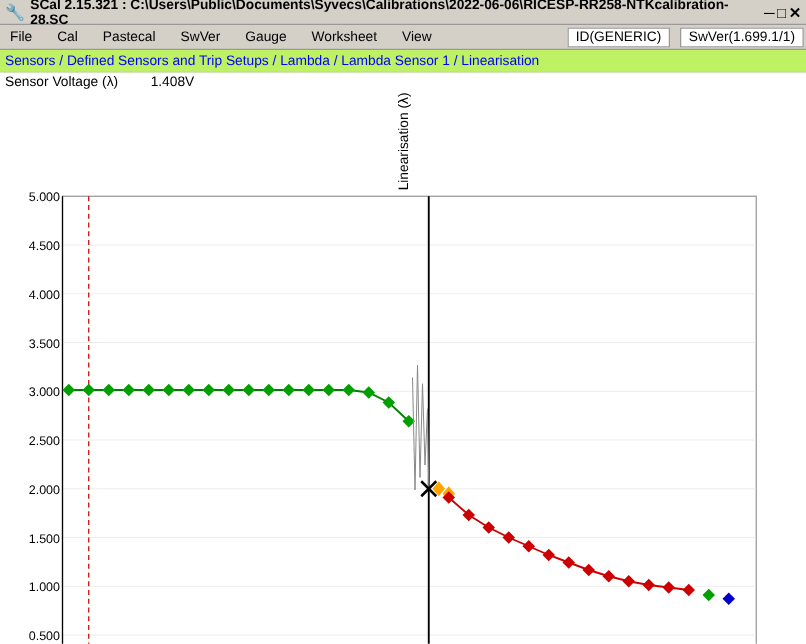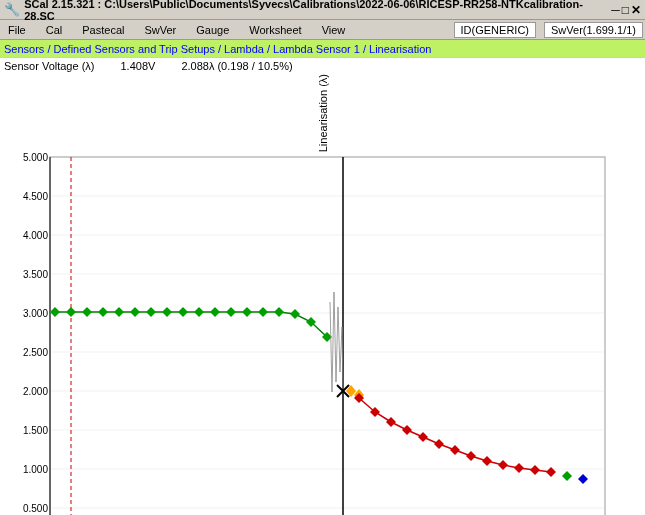--- a/index.html
+++ b/index.html
@@ -110,21 +110,20 @@
   <span class="toolbar-badge">SwVer(1.699.1/1)</span>
 </div>
 
 <div id="breadcrumb">
   <span>Sensors / Defined Sensors and Trip Setups / Lambda / Lambda Sensor 1 / Linearisation</span>
 </div>
 
 <div id="status-line">
   <span>Sensor Voltage  (λ)</span>
   <span>1.408V</span>
-  <span>2.088λ (0.198 / 10.5%)</span>
 </div>
 
 <div id="chart-container">
   <div id="chart-svg-wrapper">
     <div class="y-axis-label">Linearisation (λ)</div>
     <svg id="chart" width="620" height="430" viewBox="0 0 620 430">
 
       <rect x="50" y="5" width="555" height="390" fill="white" stroke="#999" stroke-width="1"></rect>
 
       <g stroke="#e0e0e0" stroke-width="0.5">

